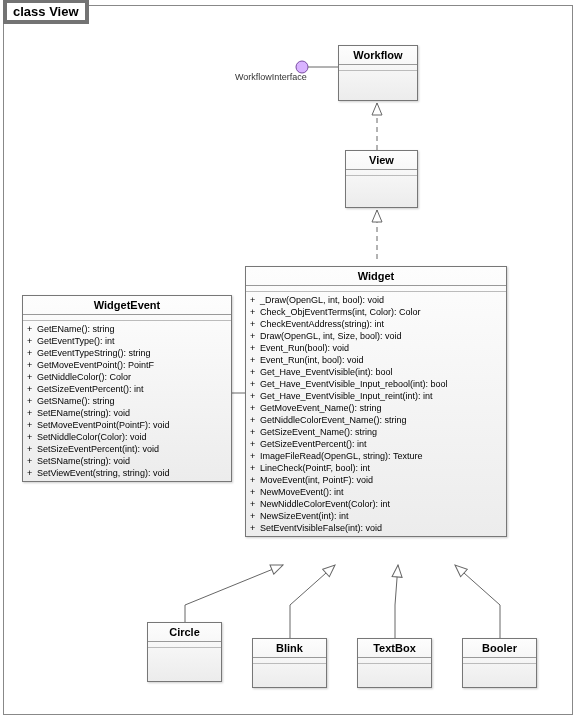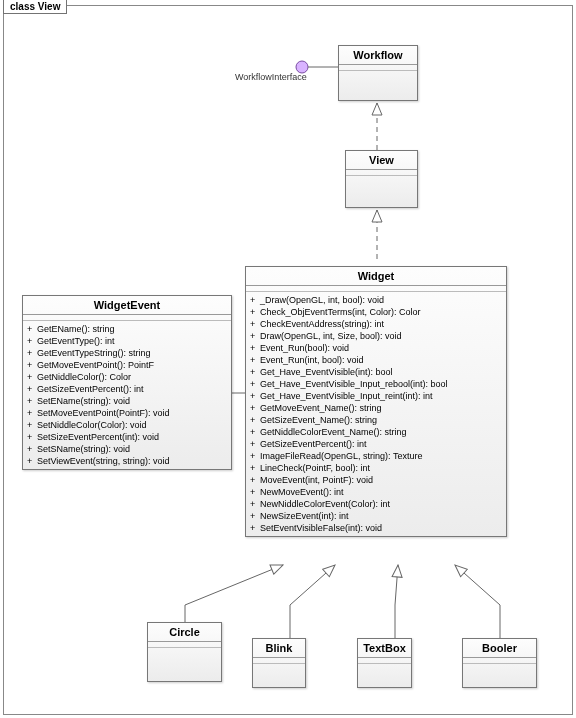--- a/index.html
+++ b/index.html
@@ -17,25 +17,25 @@
     left: 3px;
     top: 5px;
     width: 570px;
     height: 710px;
     border: 1px solid #888;
   }
   .frame-tab {
     position: absolute;
     left: -1px;
     top: -7px;
-    border: 1px solid #737373;
+    border: 4px solid #737373;
     background: #fff;
     padding: 1px 6px;
     font-weight: bold;
-    font-size: 10px;
+    font-size: 13px;
   }
   .class-box {
     position: absolute;
     border: 1px solid #777;
     background: linear-gradient(to bottom, #fdfdfd 0%, #ececec 100%);
     box-shadow: 1px 1px 2px rgba(0,0,0,0.2);
   }
   .class-title {
     text-align: center;
     font-weight: bold;
@@ -118,22 +118,22 @@
       <div class="member"><span class="plus">+</span>_Draw(OpenGL, int, bool): void</div>
       <div class="member"><span class="plus">+</span>Check_ObjEventTerms(int, Color): Color</div>
       <div class="member"><span class="plus">+</span>CheckEventAddress(string): int</div>
       <div class="member"><span class="plus">+</span>Draw(OpenGL, int, Size, bool): void</div>
       <div class="member"><span class="plus">+</span>Event_Run(bool): void</div>
       <div class="member"><span class="plus">+</span>Event_Run(int, bool): void</div>
       <div class="member"><span class="plus">+</span>Get_Have_EventVisible(int): bool</div>
       <div class="member"><span class="plus">+</span>Get_Have_EventVisible_Input_rebool(int): bool</div>
       <div class="member"><span class="plus">+</span>Get_Have_EventVisible_Input_reint(int): int</div>
       <div class="member"><span class="plus">+</span>GetMoveEvent_Name(): string</div>
+      <div class="member"><span class="plus">+</span>GetNiddleColorEvent_Name(): string</div>
       <div class="member"><span class="plus">+</span>GetSizeEvent_Name(): string</div>
-      <div class="member"><span class="plus">+</span>GetNiddleColorEvent_Name(): string</div>
       <div class="member"><span class="plus">+</span>GetSizeEventPercent(): int</div>
       <div class="member"><span class="plus">+</span>ImageFileRead(OpenGL, string): Texture</div>
       <div class="member"><span class="plus">+</span>LineCheck(PointF, bool): int</div>
       <div class="member"><span class="plus">+</span>MoveEvent(int, PointF): void</div>
       <div class="member"><span class="plus">+</span>NewMoveEvent(): int</div>
       <div class="member"><span class="plus">+</span>NewNiddleColorEvent(Color): int</div>
       <div class="member"><span class="plus">+</span>NewSizeEvent(int): int</div>
       <div class="member"><span class="plus">+</span>SetEventVisibleFalse(int): void</div>
     </div>
 </div>
@@ -141,40 +141,41 @@
 <div class="class-box" style="left:22px; top:295px; width:210px;">
   <div class="class-title">WidgetEvent</div>
   <div class="class-section"></div>
   <div class="class-members" id="widgetevent-ops">
       <div class="member"><span class="plus">+</span>GetEName(): string</div>
       <div class="member"><span class="plus">+</span>GetEventType(): int</div>
       <div class="member"><span class="plus">+</span>GetEventTypeString(): string</div>
       <div class="member"><span class="plus">+</span>GetMoveEventPoint(): PointF</div>
       <div class="member"><span class="plus">+</span>GetNiddleColor(): Color</div>
       <div class="member"><span class="plus">+</span>GetSizeEventPercent(): int</div>
+      <div class="member"><span class="plus">+</span>GetSName(): string</div>
       <div class="member"><span class="plus">+</span>SetEName(string): void</div>
       <div class="member"><span class="plus">+</span>SetMoveEventPoint(PointF): void</div>
       <div class="member"><span class="plus">+</span>SetNiddleColor(Color): void</div>
       <div class="member"><span class="plus">+</span>SetSizeEventPercent(int): void</div>
       <div class="member"><span class="plus">+</span>SetSName(string): void</div>
       <div class="member"><span class="plus">+</span>SetViewEvent(string, string): void</div>
     </div>
 </div>
 
 <div class="class-box" style="left:147px; top:622px; width:75px; height:60px;">
   <div class="class-title">Circle</div>
   <div class="class-section"></div>
 </div>
 
-<div class="class-box" style="left:252px; top:638px; width:54px; height:50px;">
+<div class="class-box" style="left:252px; top:638px; width:75px; height:50px;">
   <div class="class-title">Blink</div>
   <div class="class-section"></div>
 </div>
 
-<div class="class-box" style="left:357px; top:638px; width:55px; height:50px;">
+<div class="class-box" style="left:357px; top:638px; width:75px; height:50px;">
   <div class="class-title">TextBox</div>
   <div class="class-section"></div>
 </div>
 
 <div class="class-box" style="left:462px; top:638px; width:75px; height:50px;">
   <div class="class-title">Booler</div>
   <div class="class-section"></div>
 </div>
 
 </body></html>

